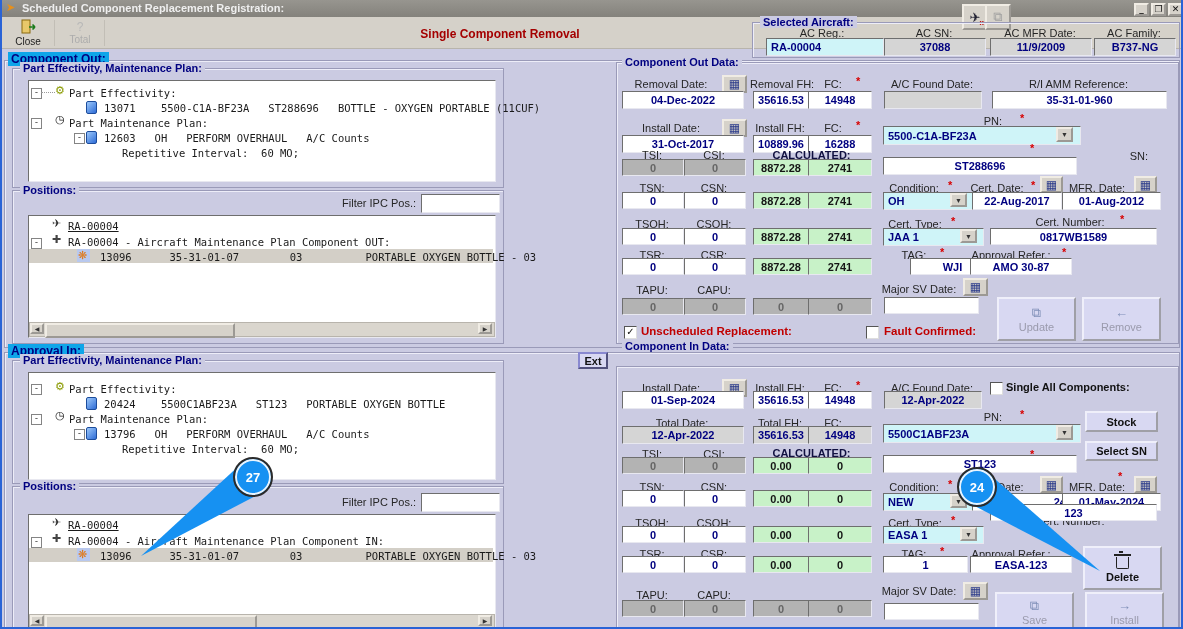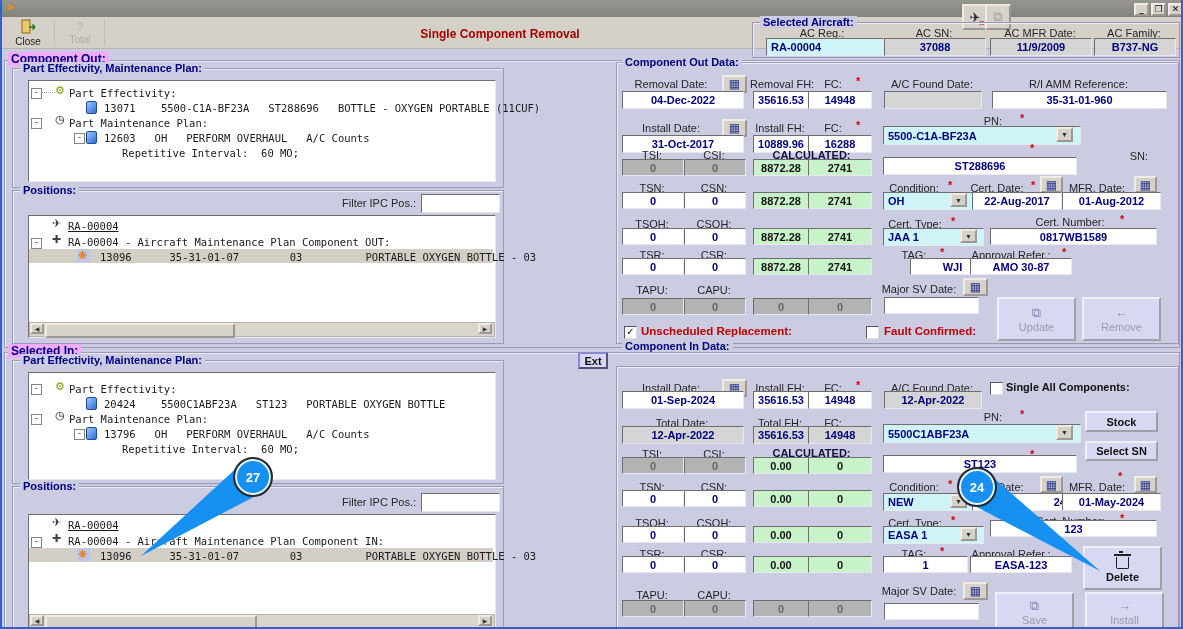--- a/index.html
+++ b/index.html
@@ -13,21 +13,21 @@
           font:bold 9px/9px "DejaVu Sans",sans-serif;color:#111;text-align:center;padding:0}
   .toolbar{position:absolute;left:0;top:17px;width:1183px;height:31px;background:#D5D1C9;border-bottom:1px solid #B8B4AC}
   .tbtn{position:absolute;display:flex;flex-direction:column;align-items:center;justify-content:center;
         font:10px "Liberation Sans",sans-serif;color:#1c1c1c}
   .vsep{position:absolute;top:20px;height:26px;width:1px;background:#C2BEB6}
   .banner{position:absolute;font:bold 12px "Liberation Sans",sans-serif;color:#A40000;text-align:center}
   .sq{position:absolute;width:22px;height:22px;background:#D6D2CA;border:2px outset #F0ECE4;
       display:flex;align-items:center;justify-content:center;font-size:13px}
   .grp{position:absolute;border:1px solid #9A9AB8;box-shadow:1px 1px 0 #EDEDF8 inset}
   .cap{position:absolute;font:bold 11px "Liberation Sans",sans-serif;color:#000080;background:#CBCBE2;padding:0 3px;white-space:nowrap}
-  .cap2{position:absolute;font:bold 12px "Liberation Sans",sans-serif;color:#000080;background:#f0abfc;padding:0 3px;white-space:nowrap}
+  .cap2{position:absolute;font:bold 12px "Liberation Sans",sans-serif;color:#000080;background:#0ea5e9;padding:0 3px;white-space:nowrap}
   .wbox{position:absolute;background:#FFFFFF;border:1px solid;border-color:#6E6E6E #E8E8F0 #E8E8F0 #6E6E6E}
   .tree{position:absolute;font:10.5px "DejaVu Sans Mono",monospace;color:#1A1A1A;white-space:pre}
   .exp{position:absolute;width:9px;height:9px;background:#fff;border:1px solid #848484;
        font:9px/7px "DejaVu Sans Mono",monospace;text-align:center;color:#333}
   .cube{position:absolute;width:9px;height:11px;background:linear-gradient(135deg,#9CC8FA,#2E6CD6);
         border:1px solid #1C4C9C;border-radius:2px}
   .ticon{position:absolute;font-size:11px;line-height:11px}
   .chip{position:absolute;width:13px;height:13px;background:#B8C8EE}
   .sel{position:absolute;background:#D3CFC7}
   .dot{position:absolute;border-top:1px dotted #9A9A9A}
@@ -68,20 +68,21 @@
            box-shadow:inset 0 0 0 2px rgba(255,255,255,.9);z-index:52;
            display:flex;align-items:center;justify-content:center;font:bold 13px "Liberation Sans",sans-serif;color:#fff}
   #tails{position:absolute;left:0;top:0;z-index:51;pointer-events:none}
   .u{text-decoration:underline}
 </style>
 </head>
 <body>
 
 <div class="titlebar">
   <span class="app-ico">➤</span>
+  <span class="title-text">Scheduled Component Replacement Registration:</span>
 </div>
 <button class="winbtn" style="left:1134px">_</button>
 <button class="winbtn" style="left:1151px">❐</button>
 <button class="winbtn" style="left:1168px">✕</button>
 
 <div class="toolbar"></div>
 <div class="tbtn" style="left:6px;top:19px;width:44px;height:27px">
   <span><svg width="18" height="15" viewBox="0 0 18 15">
         <rect x="3" y="1" width="8" height="13" fill="#E8C86A" stroke="#8A6A10"></rect>
         <path d="M10 8 L16 8 M16 8 L13.5 5.5 M16 8 L13.5 10.5" stroke="#1A7A1A" stroke-width="1.6" fill="none"></path>
@@ -255,21 +256,21 @@
 <div class="btn dim" style="left:997px;top:297px;width:75px;height:40px">
   <span class="bicon">⧉</span>
   <span>Update</span>
 </div>
 <div class="btn dim" style="left:1082px;top:297px;width:75px;height:40px">
   <span class="bicon">←</span>
   <span>Remove</span>
 </div>
 
 <div class="grp" style="left:4px;top:352px;width:1174px;height:276px"></div>
-<div class="cap2" style="left:8px;top:344px">Selected In:</div>
+<div class="cap2" style="left:8px;top:344px">Approval In:</div>
 <button class="btn" style="left:578px;top:352px;width:30px;height:17px;border-color:#8888D0">Ext</button>
 
 <div class="grp" style="left:12px;top:360px;width:490px;height:122px"></div>
 <div class="cap" style="left:20px;top:354px">Part Effectivity, Maintenance Plan:</div>
 <div class="wbox" style="left:28px;top:372px;width:466px;height:106px"></div>
 <div class="exp" style="left:31px;top:384px">-</div>
 <span class="ticon" style="left:55px;top:381px;color:#8A9A00">⚙</span>
 <div class="tree" style="left:69px;top:383px">Part Effectivity:</div>
 <div class="cube" style="left:86px;top:397px"></div>
 <div class="tree" style="left:104px;top:398px">20424    5500C1ABF23A   ST123   PORTABLE OXYGEN BOTTLE</div>
@@ -366,21 +367,21 @@
 <div class="lbl" style="left:885px;top:517px;width:60px">Cert. Type:</div>
 <span class="req" style="left:951px;top:514px">*</span>
 <div class="lbl" style="left:1028px;top:515px;width:84px">Cert. Number:</div>
 <span class="req" style="left:1120px;top:512px">*</span>
 <div class="fld" style="left:622px;top:526px;width:60px;height:15px">0</div>
 <div class="fld" style="left:684px;top:526px;width:60px;height:15px">0</div>
 <div class="fld grn" style="left:753px;top:526px;width:54px;height:15px">0.00</div>
 <div class="fld grn" style="left:808px;top:526px;width:62px;height:15px">0</div>
 <div class="fld cyn l" style="left:883px;top:526px;width:95px;height:16px">EASA 1</div>
 <button class="dd" style="left:960px;top:527px;height:14px">▼</button>
-<div class="fld" style="left:990px;top:520px;width:165px;height:15px">123</div>
+<div class="fld" style="left:990px;top:504px;width:165px;height:15px">123</div>
 
 <div class="lbl" style="left:622px;top:548px;width:60px">TSR:</div>
 <div class="lbl" style="left:684px;top:548px;width:60px">CSR:</div>
 <div class="lbl" style="left:895px;top:548px;width:38px">TAG:</div>
 <span class="req" style="left:940px;top:545px">*</span>
 <div class="lbl" style="left:966px;top:548px;width:90px">Approval Refer.:</div>
 <div class="fld" style="left:622px;top:556px;width:60px;height:15px">0</div>
 <div class="fld" style="left:684px;top:556px;width:60px;height:15px">0</div>
 <div class="fld grn" style="left:753px;top:556px;width:54px;height:15px">0.00</div>
 <div class="fld grn" style="left:808px;top:556px;width:62px;height:15px">0</div>

